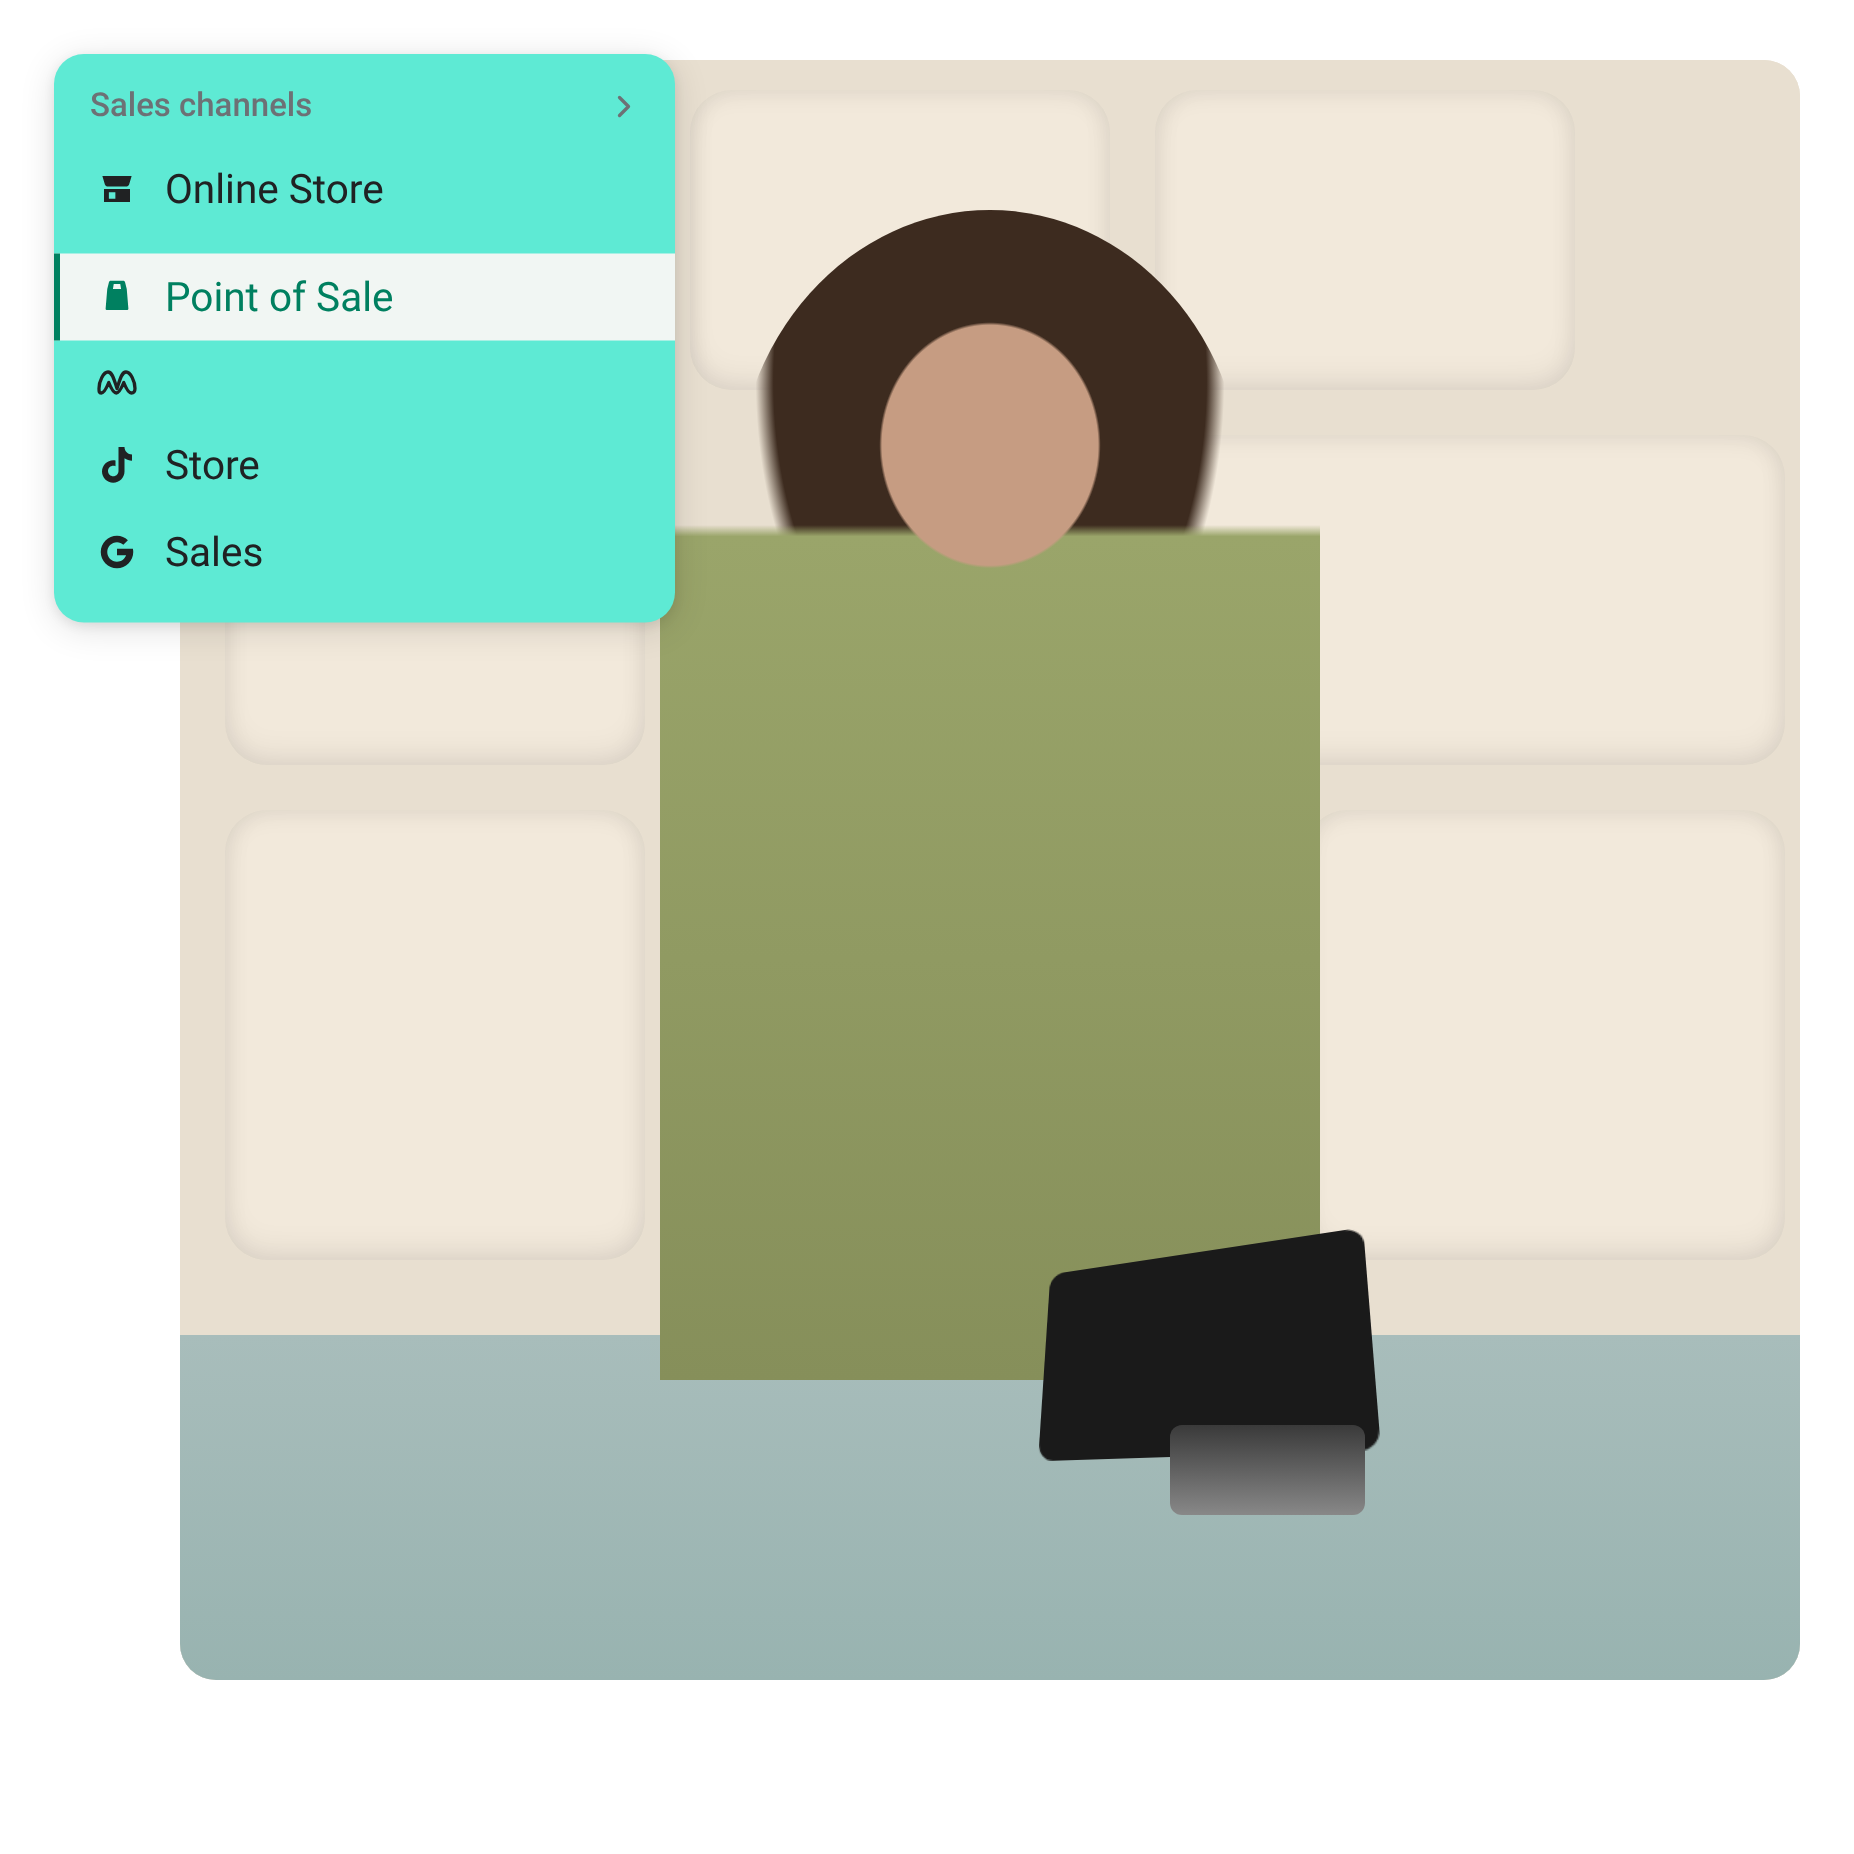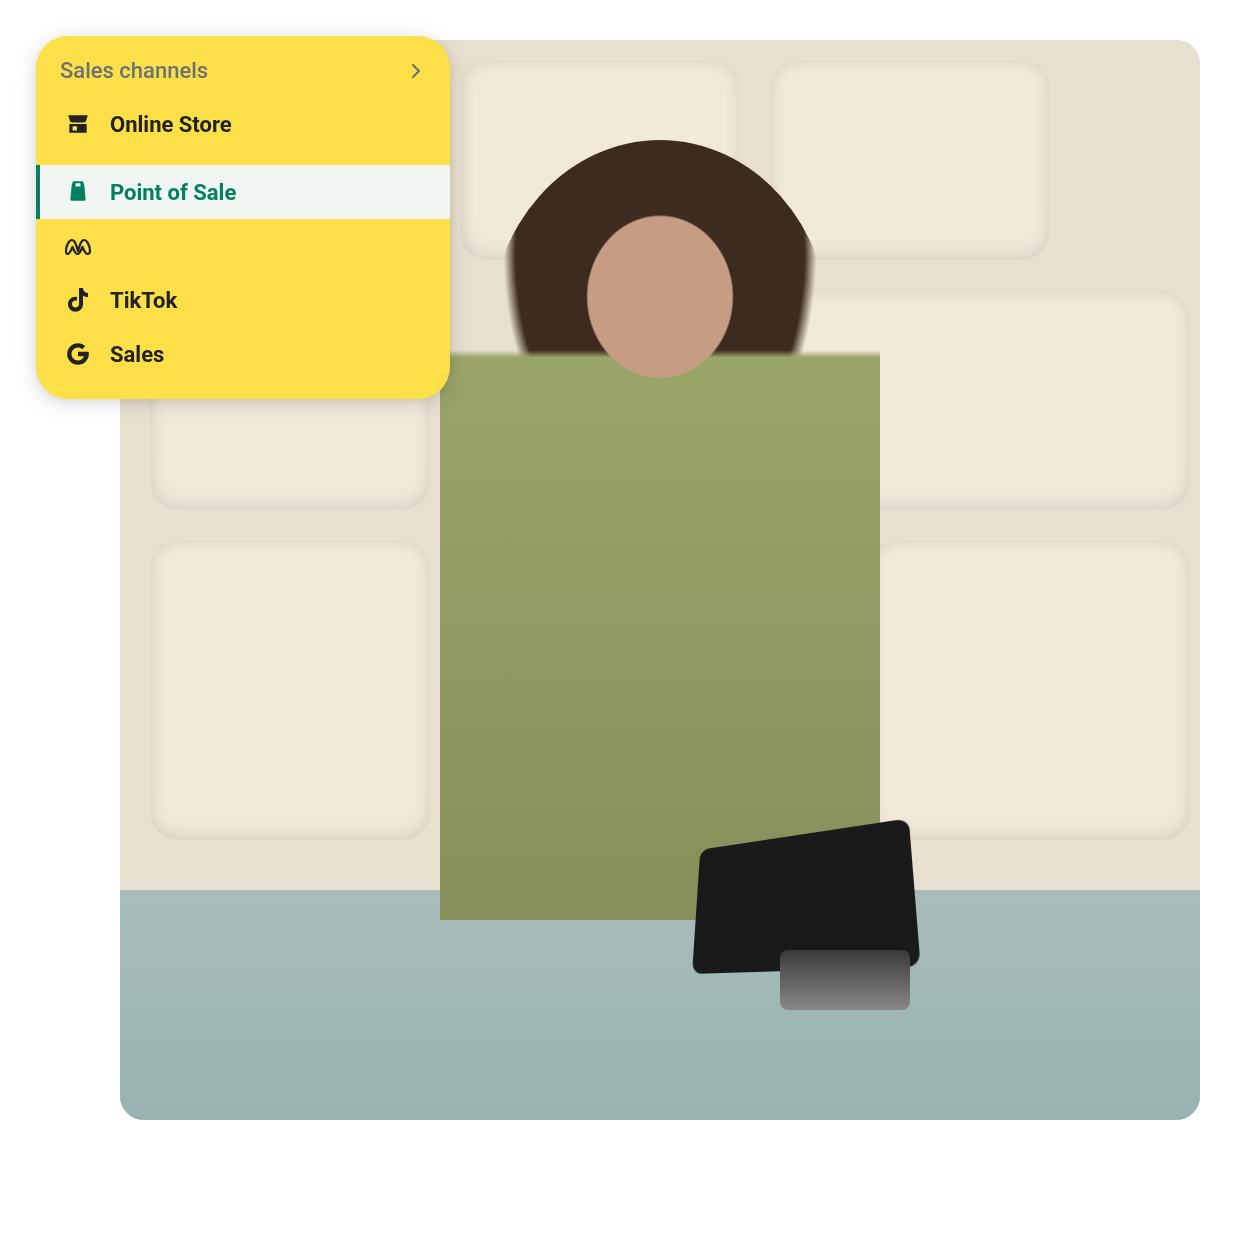--- a/index.html
+++ b/index.html
@@ -93,22 +93,22 @@
       width: 130px;
       height: 60px;
       background: linear-gradient(180deg, #3a3a3a 0%, #888 100%);
       border-radius: 8px;
     }
     .menu-card {
       position: absolute;
       top: 36px;
       left: 36px;
       width: 414px;
-      background: #fde047;
-      border-radius: 32px;
+      background: #5eead4;
+      border-radius: 20px;
       box-shadow: 0 4px 24px rgba(0,0,0,0.12), 0 2px 8px rgba(0,0,0,0.08);
       padding: 22px 0 18px 0;
       z-index: 10;
     }
     .menu-header {
       display: flex;
       align-items: center;
       justify-content: space-between;
       padding: 0 24px 14px 24px;
     }
@@ -137,23 +137,23 @@
     }
     .menu-item-icon {
       width: 28px;
       height: 28px;
       display: flex;
       align-items: center;
       justify-content: center;
       flex-shrink: 0;
     }
     .menu-item-label {
-      font-size: 22px;
+      font-size: 27px;
       color: #202223;
-      font-weight: 700;
+      font-weight: 400;
     }
     .menu-item.active .menu-item-label {
       color: #008060;
     }
   </style>
 </head>
 <body>
 
 <div class="photo-bg">
   <div class="shelf-wall">
@@ -209,21 +209,21 @@
         </svg>
     </span>
   </div>
 
   <div class="menu-item">
     <span class="menu-item-icon">
       <svg width="24" height="26" viewBox="0 0 24 26" fill="#202223">
           <path d="M17 1h-4v16c0 2-1.6 3.5-3.5 3.5S6 19 6 17s1.6-3.5 3.5-3.5c.5 0 1 .1 1.5.3V10c-.5-.1-1-.2-1.5-.2C5.4 9.8 2 13.2 2 17.3s3.4 7.5 7.5 7.5 7.5-3.4 7.5-7.5V8.5c1.5 1 3.3 1.6 5 1.6V6c-2.7 0-5-2.2-5-5z"></path>
         </svg>
     </span>
-    <span class="menu-item-label">TikTok</span>
+    <span class="menu-item-label">Store</span>
   </div>
 
   <div class="menu-item">
     <span class="menu-item-icon">
       <svg width="26" height="26" viewBox="0 0 24 24" fill="#202223">
           <path d="M12 2C6.5 2 2 6.5 2 12s4.5 10 10 10 10-4.5 10-10c0-.7-.1-1.3-.2-2H12v4h5.6c-.8 2.3-3 4-5.6 4-3.3 0-6-2.7-6-6s2.7-6 6-6c1.5 0 2.9.6 3.9 1.5l2.8-2.8C16.9 3 14.6 2 12 2z"></path>
         </svg>
     </span>
     <span class="menu-item-label">Sales</span>
   </div>

